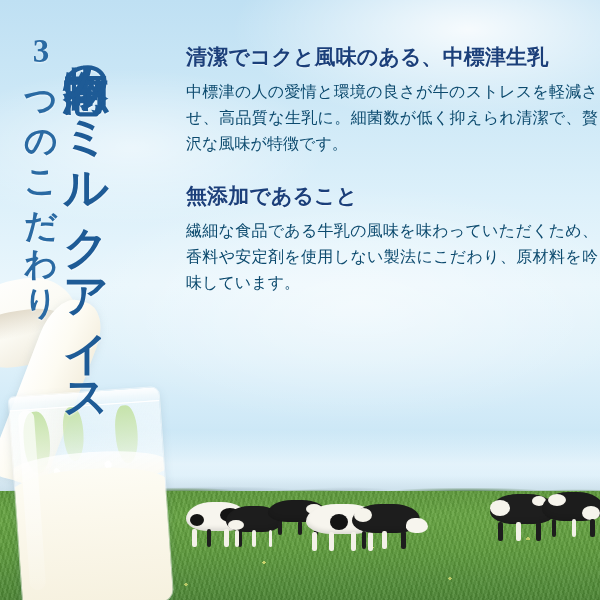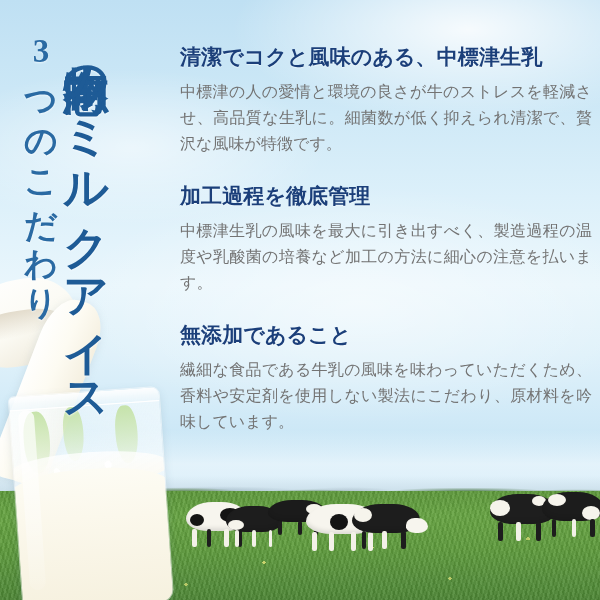--- a/index.html
+++ b/index.html
@@ -242,41 +242,41 @@
     font-size: 33px;
     line-height: 1;
     color: #2a6aa3;
     font-weight: 700;
   }
 
   
   .content {
     position: absolute;
     z-index: 5;
-    left: 180px;
+    left: 186px;
     top: 44px;
     width: 412px;
   }
   .block { margin-bottom: 26px; }
   .block:last-child { margin-bottom: 18px; }
   .heading {
     font-family: "Liberation Serif", "DejaVu Serif", serif;
     font-weight: 700;
     font-size: 21px;
     line-height: 1.25;
     color: #1b3f7a;
     margin: 0 0 9px 0;
     letter-spacing: 0.005em;
     text-shadow: 0 1px 1px rgba(255,255,255,0.5);
   }
   .body-text {
     font-family: "Liberation Sans", "DejaVu Sans", sans-serif;
     font-size: 16px;
     line-height: 1.62;
-    color: #737373;
+    color: #0c4a6e;
     margin: 0;
     letter-spacing: 0.002em;
     text-align: justify;
   }
 </style>
 </head>
 <body>
 
 <div id="page">
 
@@ -370,24 +370,20 @@
 
   <div class="vtitle vtitle-main">本物志向のミルクアイス</div>
 
   <div class="content">
 
     <div class="block">
       <h2 class="heading">清潔でコクと風味のある、中標津生乳</h2>
       <p class="body-text">中標津の人の愛情と環境の良さが牛のストレスを軽減させ、高品質な生乳に。細菌数が低く抑えられ清潔で、贅沢な風味が特徴です。</p>
     </div>
 
-    <div class="block">
-      <h2 class="heading">加工過程を徹底管理</h2>
-      <p class="body-text">中標津生乳の風味を最大に引き出すべく、製造過程の温度や乳酸菌の培養など加工の方法に細心の注意を払います。</p>
-    </div>
 
     <div class="block">
       <h2 class="heading">無添加であること</h2>
       <p class="body-text">繊細な食品である牛乳の風味を味わっていただくため、香料や安定剤を使用しない製法にこだわり、原材料を吟味しています。</p>
     </div>
 
   </div>
 </div>
 
 </body></html>

